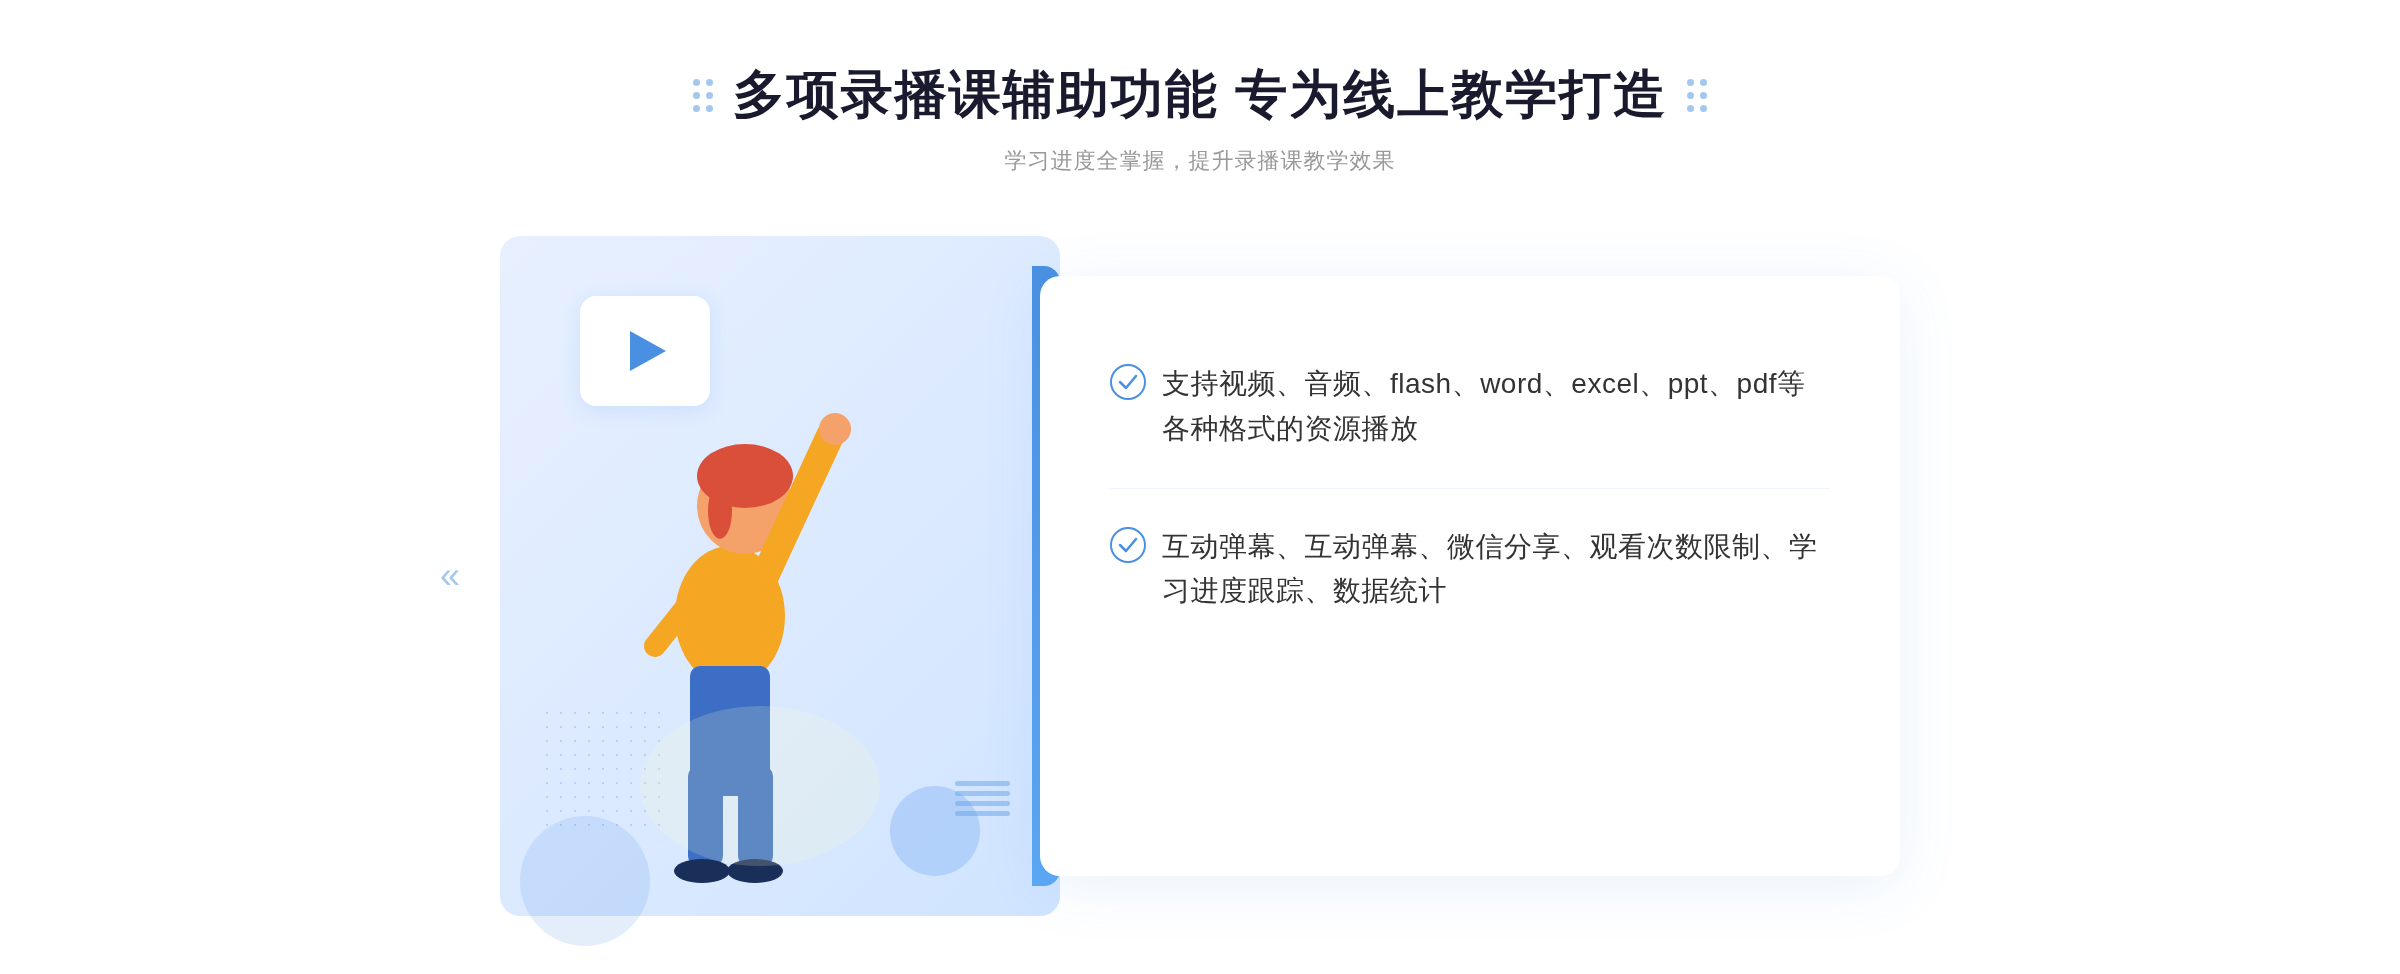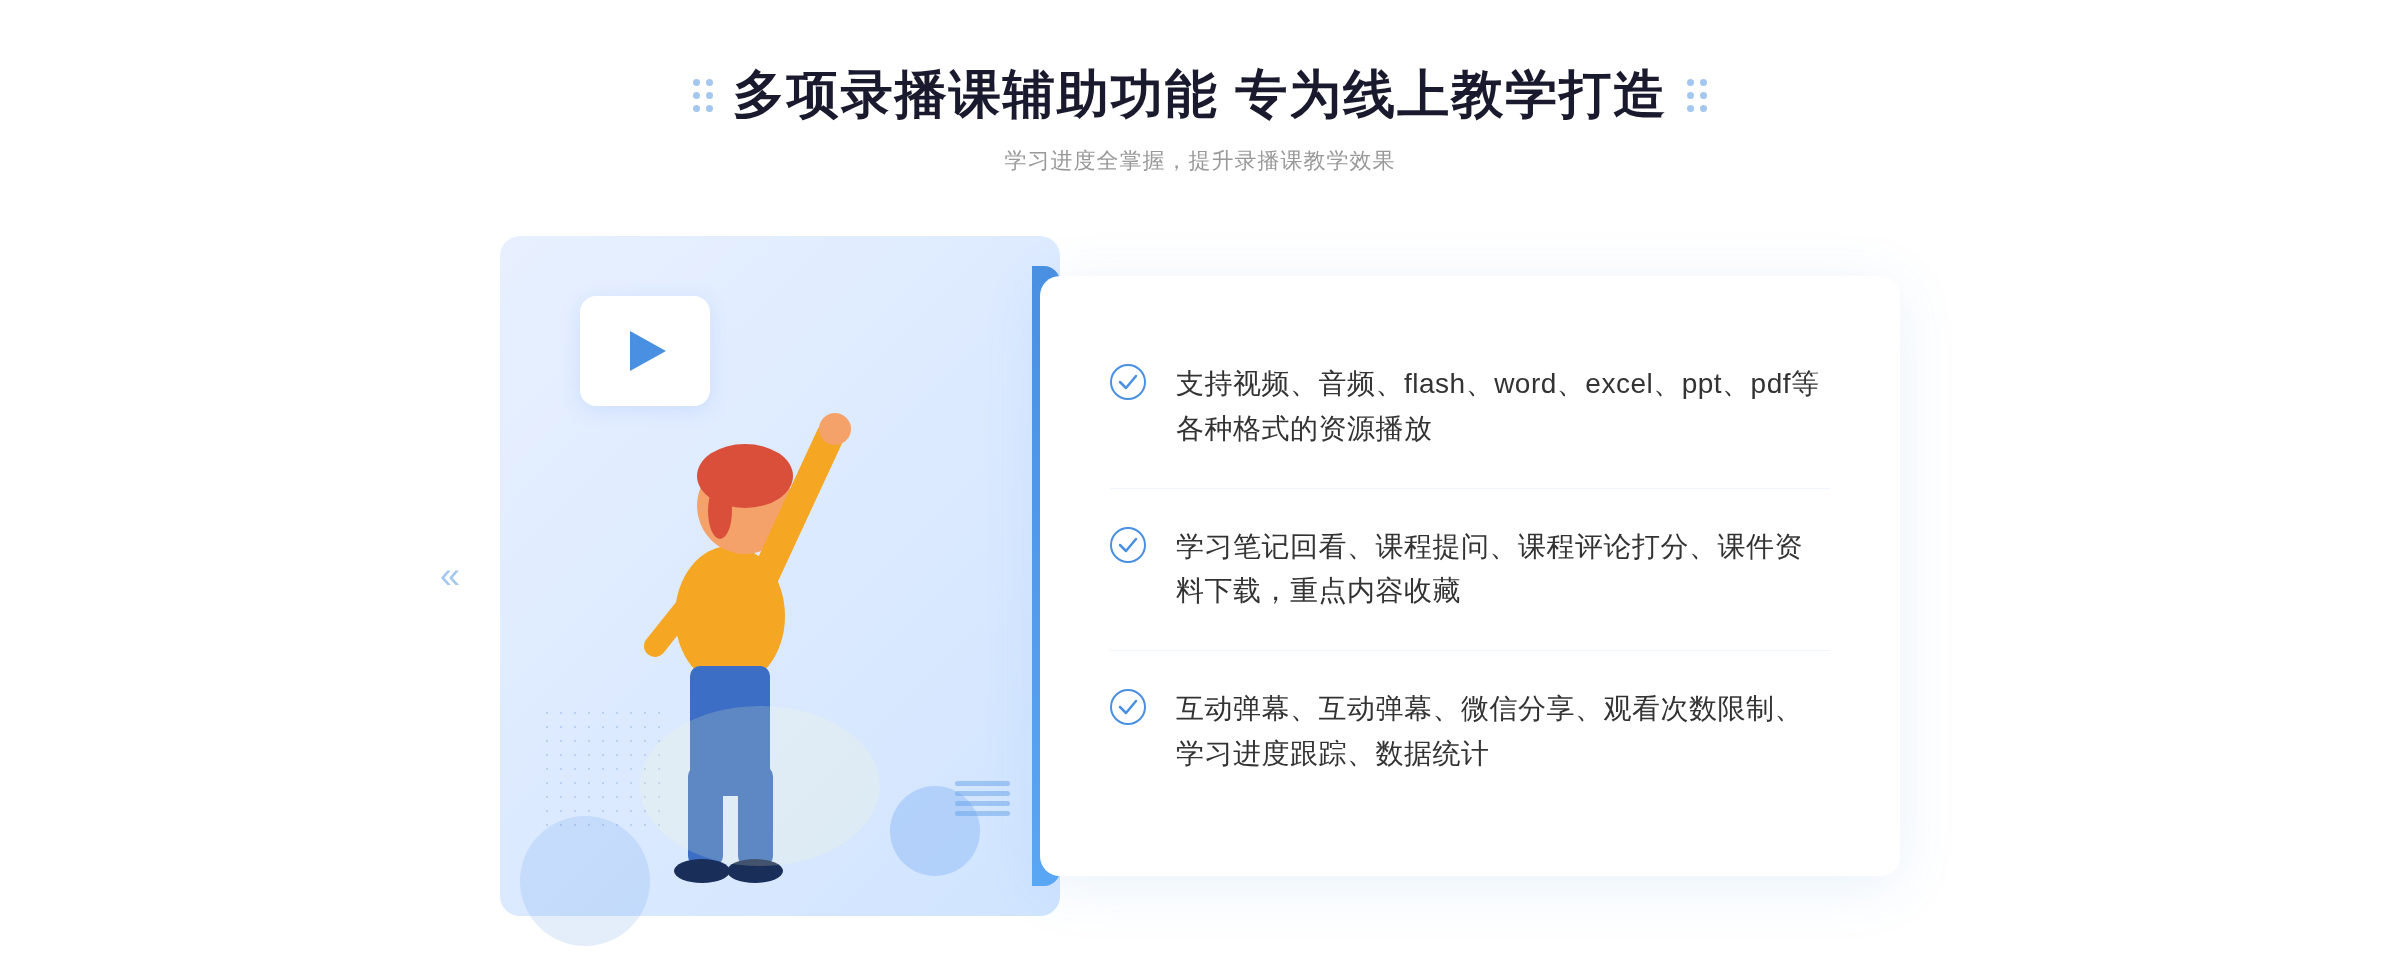--- a/index.html
+++ b/index.html
@@ -203,21 +203,21 @@
       flex: 1;
       margin-left: -20px;
       margin-top: 40px;
       z-index: 2;
       min-height: 600px;
     }
 
     .feature-item {
       display: flex;
       align-items: flex-start;
-      gap: 30px;
+      gap: 16px;
       padding: 36px 0;
       border-bottom: 1px solid #f0f4ff;
     }
     .feature-item:last-child {
       border-bottom: none;
     }
 
     .check-icon {
       width: 36px;
       height: 36px;
@@ -335,27 +335,20 @@
 
       <div class="feature-item">
         <svg class="check-icon" viewBox="0 0 36 36" xmlns="http://www.w3.org/2000/svg">
           <circle cx="18" cy="18" r="17" fill="none" stroke="#4a90e2" stroke-width="2"></circle>
           <polyline points="10,18 16,24 26,12" fill="none" stroke="#4a90e2" stroke-width="2.5" stroke-linecap="round" stroke-linejoin="round"></polyline>
         </svg>
         <span class="feature-text">支持视频、音频、flash、word、excel、ppt、pdf等各种格式的资源播放</span>
       </div>
 
 
-      <div class="feature-item">
-        <svg class="check-icon" viewBox="0 0 36 36" xmlns="http://www.w3.org/2000/svg">
-          <circle cx="18" cy="18" r="17" fill="none" stroke="#4a90e2" stroke-width="2"></circle>
-          <polyline points="10,18 16,24 26,12" fill="none" stroke="#4a90e2" stroke-width="2.5" stroke-linecap="round" stroke-linejoin="round"></polyline>
-        </svg>
-        <span class="feature-text">学习笔记回看、课程提问、课程评论打分、课件资料下载，重点内容收藏</span>
-      </div>
 
       <div class="feature-item">
         <svg class="check-icon" viewBox="0 0 36 36" xmlns="http://www.w3.org/2000/svg">
           <circle cx="18" cy="18" r="17" fill="none" stroke="#4a90e2" stroke-width="2"></circle>
           <polyline points="10,18 16,24 26,12" fill="none" stroke="#4a90e2" stroke-width="2.5" stroke-linecap="round" stroke-linejoin="round"></polyline>
         </svg>
         <span class="feature-text">互动弹幕、互动弹幕、微信分享、观看次数限制、学习进度跟踪、数据统计</span>
       </div>
 
     </div>

